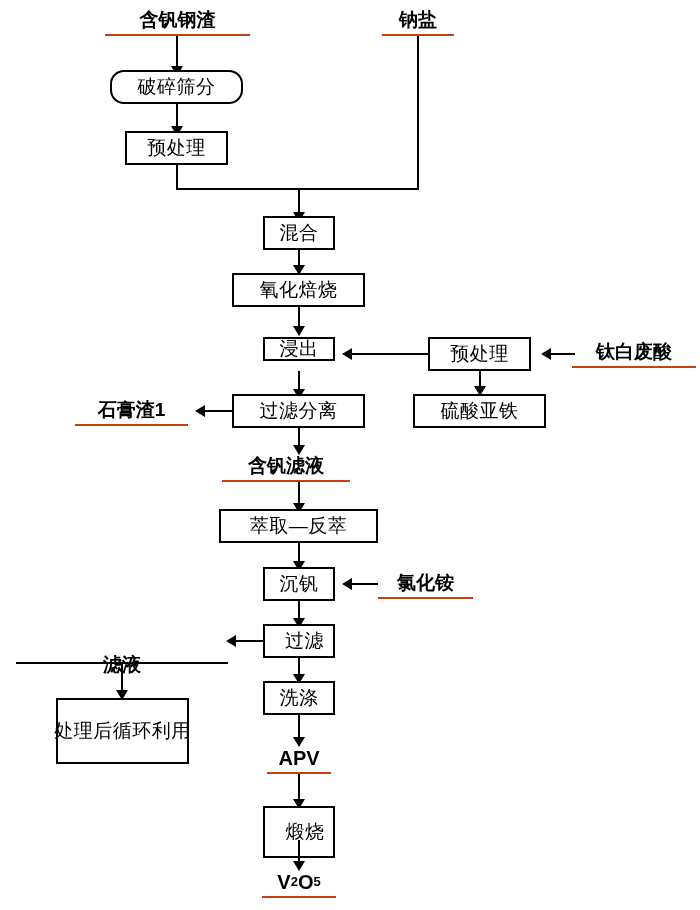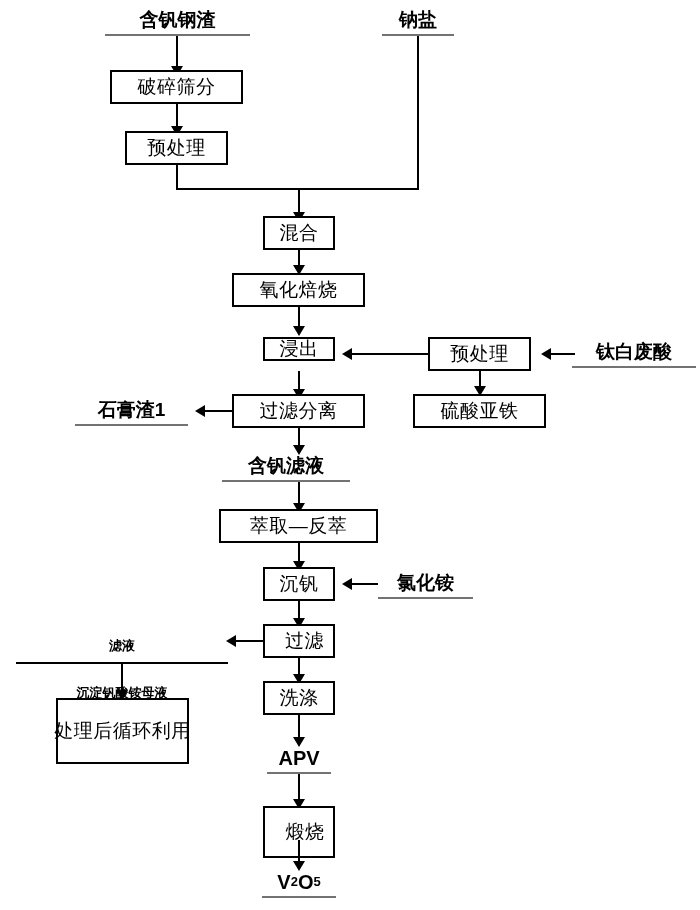--- a/index.html
+++ b/index.html
@@ -38,21 +38,21 @@
     background: transparent;
     color: #000000;
     display: flex;
     align-items: center;
     justify-content: center;
     text-align: center;
     font-size: 19px;
     line-height: 1.2;
     white-space: pre;
     font-weight: bold;
-    border-bottom: 2px solid #737373;
+    border-bottom: 2px solid #c2410c;
   }
   .label.multiline {
     display: block;
     text-align: center;
     border-bottom: 2px solid #000000;
   }
   .label.multiline span {
     display: block;
   }
   .line {
@@ -84,21 +84,21 @@
 
 <div id="canvas">
 
   <div class="label" style="left:105px; top:6px; width:145px; height:30px;">含钒钢渣</div>
 
   <div class="label" style="left:382px; top:6px; width:72px; height:30px;">钠盐</div>
 
   <div class="line" style="left:176px; top:36px; width:2px; height:32px;"></div>
   <div class="arrow down" style="left:171px; top:66px;"></div>
 
-  <div class="node" style="left:110px; top:70px; width:133px; height:34px;">破碎筛分</div>
+  <div class="node" style="left:110px; top:70px; width:133px; height:34px;border-radius:14px;">破碎筛分</div>
 
   <div class="line" style="left:176px; top:104px; width:2px; height:26px;"></div>
   <div class="arrow down" style="left:171px; top:126px;"></div>
 
   <div class="node" style="left:125px; top:131px; width:103px; height:34px;">预处理</div>
 
   <div class="line" style="left:176px; top:165px; width:2px; height:25px;"></div>
   <div class="line" style="left:176px; top:188px; width:124px; height:2px;"></div>
 
   <div class="line" style="left:417px; top:36px; width:2px; height:154px;"></div>
@@ -162,21 +162,21 @@
   <div class="label" style="left:378px; top:569px; width:95px; height:30px;">氯化铵</div>
 
   <div class="line" style="left:352px; top:583px; width:26px; height:2px;"></div>
   <div class="arrow left" style="left:342px; top:578px;"></div>
 
   <div class="line" style="left:298px; top:601px; width:2px; height:23px;"></div>
   <div class="arrow down" style="left:293px; top:618px;"></div>
 
   <div class="node" style="left:263px; top:624px; width:72px; height:34px;padding-left:11px;">过滤</div>
 
-  <div class="label multiline" style="left:16px; top:608px; width:212px; height:56px; font-size:13px;font-family:Liberation Mono, monospace;">
+  <div class="label multiline" style="left:16px; top:608px; width:212px; height:56px; font-size:19px;">
     <span>滤液</span>
     <span>沉淀钒酸铵母液</span>
   </div>
 
   <div class="line" style="left:236px; top:640px; width:27px; height:2px;"></div>
   <div class="arrow left" style="left:226px; top:635px;"></div>
 
   <div class="line" style="left:121px; top:664px; width:2px; height:32px;"></div>
   <div class="arrow down" style="left:116px; top:690px;"></div>
 

